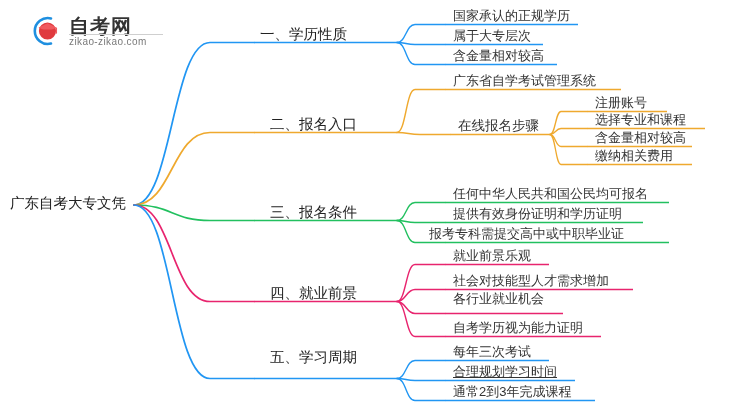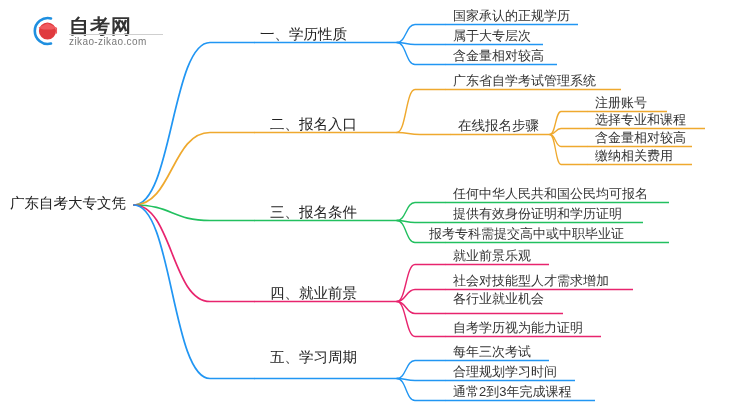--- a/index.html
+++ b/index.html
@@ -151,20 +151,20 @@
       </div>
       <div class="node leaf" style="left: 453px; top: 321px; text-align: right;">
         <span class="node-text">自考学历视为能力证明</span>
       </div>
       <div class="node lvl1" style="left: 270px; top: 350px;">
         <span class="node-text">五、学习周期</span>
       </div>
       <div class="node leaf" style="left: 453px; top: 345px;">
         <span class="node-text">每年三次考试</span>
       </div>
-      <div class="node leaf" style="left: 453px; top: 365px;">
+      <div class="node leaf" style="left: 453px; top: 365px; text-decoration: underline;">
         <span class="node-text">合理规划学习时间</span>
       </div>
       <div class="node leaf" style="left: 453px; top: 385px;">
         <span class="node-text">通常2到3年完成课程</span>
       </div>
     </div>
 </div>
 
 </body></html>

